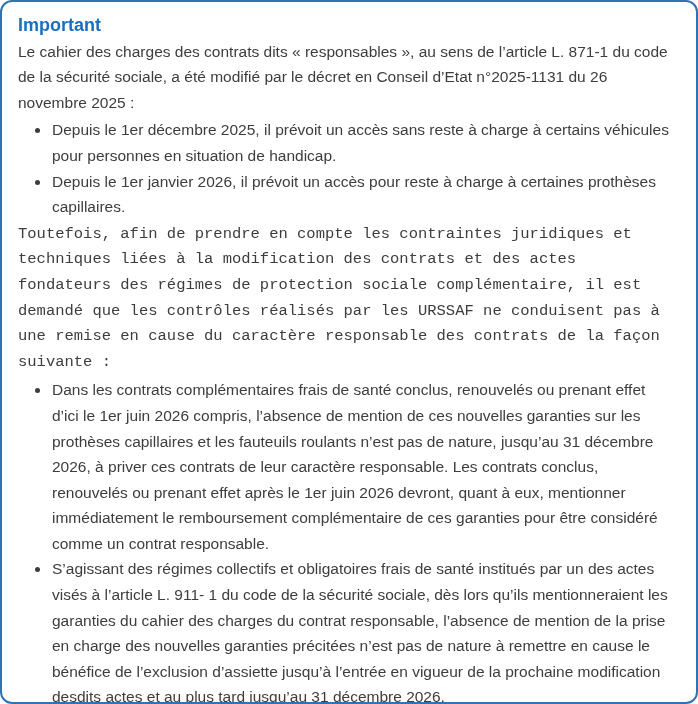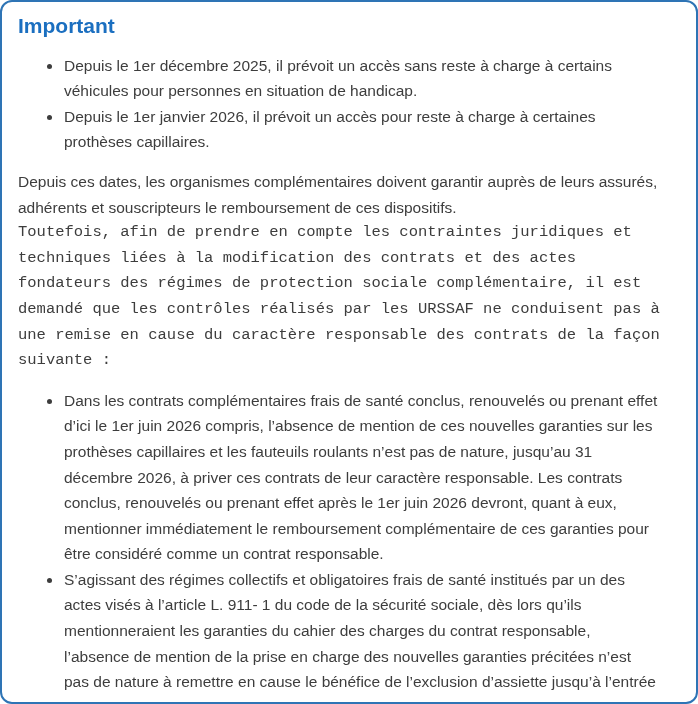--- a/index.html
+++ b/index.html
@@ -24,50 +24,50 @@
     font-family: "Liberation Sans", sans-serif;
     font-size: 15.5px;
     line-height: 25.6px;
     color: var(--text-color);
     overflow: hidden;
   }
   .notice-title {
     font-weight: bold;
     color: var(--title-color);
     margin: 0;
-    font-size: 21px;
+    font-size: 18px;
     line-height: 25.6px;
   }
   .notice-box p {
     margin: 0;
   }
   .gap-sm { margin-top: 9px; }
   .gap-md { margin-top: 14px; font-family: Liberation Mono, monospace; }
   .notice-box ul {
-    margin: 14px;
+    margin: 2px;
     padding-left: 31px;
     list-style-type: disc;
   }
   .notice-box li {
     padding-left: 1px;
   }
 </style>
 </head>
 <body>
 
 <div class="notice-box">
   <p class="notice-title">Important</p>
 
+  <p>Le cahier des charges des contrats dits « responsables », au sens de l’article L. 871-1 du code de la sécurité sociale, a été modifié par le décret en Conseil d’Etat n°2025-1131 du 26 novembre 2025 :</p>
 
   <ul>
     <li>Depuis le 1er décembre 2025, il prévoit un accès sans reste à charge à certains véhicules pour personnes en situation de handicap.</li>
     <li>Depuis le 1er janvier 2026, il prévoit un accès pour reste à charge à certaines prothèses capillaires.</li>
   </ul>
 
-  <p class="gap-sm">Depuis ces dates, les organismes complémentaires doivent garantir auprès de leurs assurés, adhérents et souscripteurs le remboursement de ces dispositifs.</p>
 
   <p class="gap-md">Toutefois, afin de prendre en compte les contraintes juridiques et techniques liées à la modification des contrats et des actes fondateurs des régimes de protection sociale complémentaire, il est demandé que les contrôles réalisés par les URSSAF ne conduisent pas à une remise en cause du caractère responsable des contrats de la façon suivante :</p>
 
   <ul>
     <li>Dans les contrats complémentaires frais de santé conclus, renouvelés ou prenant effet d’ici le 1er juin 2026 compris, l’absence de mention de ces nouvelles garanties sur les prothèses capillaires et les fauteuils roulants n’est pas de nature, jusqu’au 31 décembre 2026, à priver ces contrats de leur caractère responsable. Les contrats conclus, renouvelés ou prenant effet après le 1er juin 2026 devront, quant à eux, mentionner immédiatement le remboursement complémentaire de ces garanties pour être considéré comme un contrat responsable.</li>
     <li>S’agissant des régimes collectifs et obligatoires frais de santé institués par un des actes visés à l’article L. 911- 1 du code de la sécurité sociale, dès lors qu’ils mentionneraient les garanties du cahier des charges du contrat responsable, l’absence de mention de la prise en charge des nouvelles garanties précitées n’est pas de nature à remettre en cause le bénéfice de l’exclusion d’assiette jusqu’à l’entrée en vigueur de la prochaine modification desdits actes et au plus tard jusqu’au 31 décembre 2026.</li>
   </ul>
 </div>
 
 </body></html>

